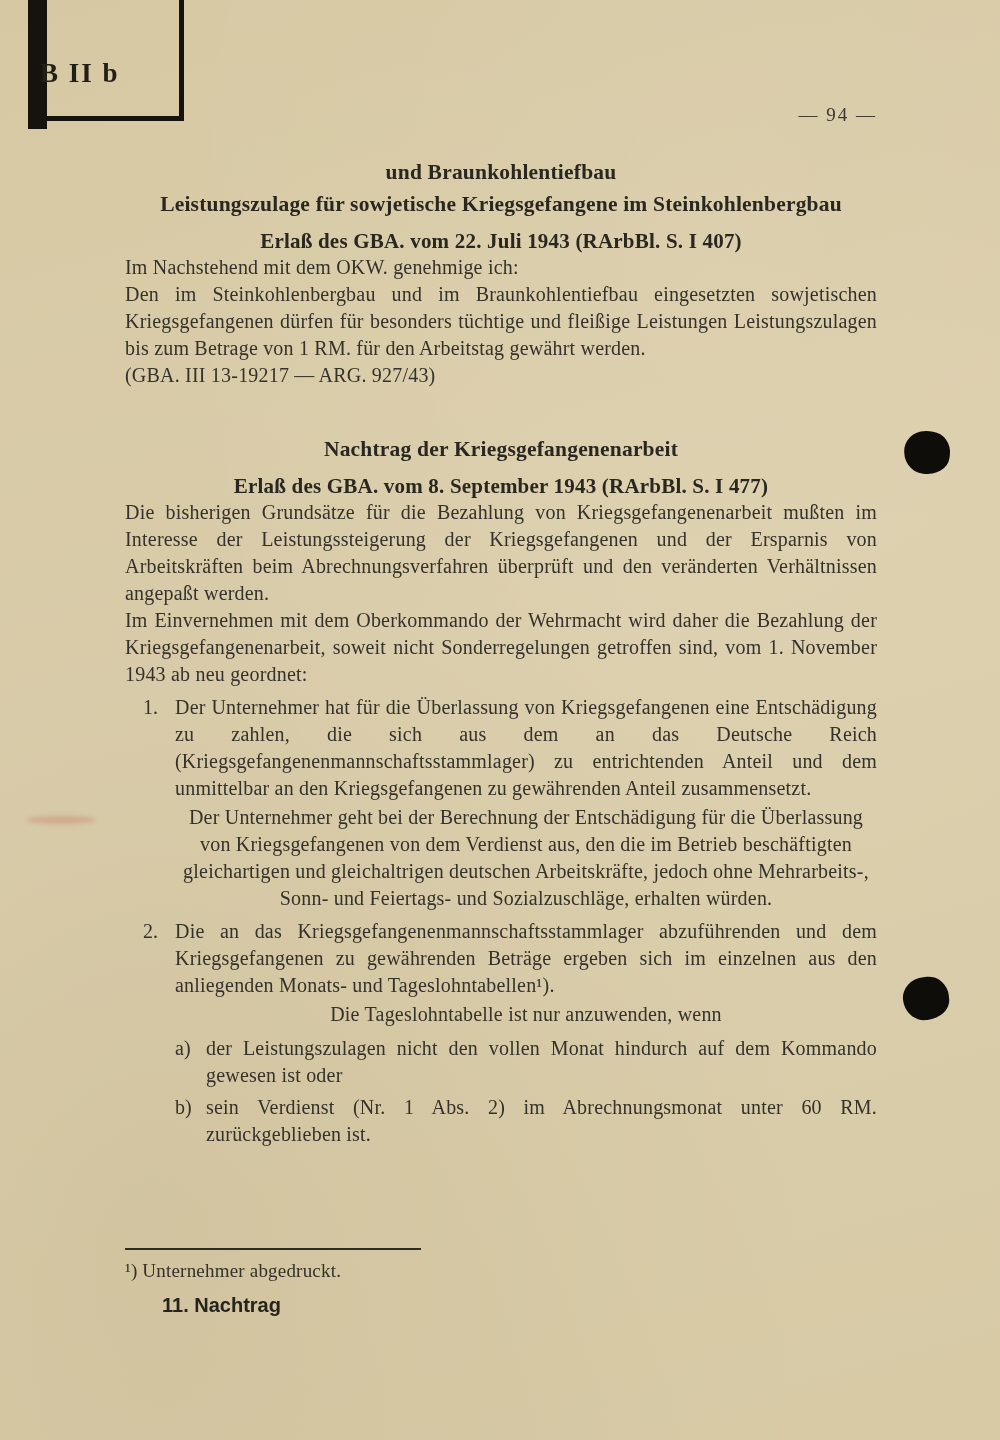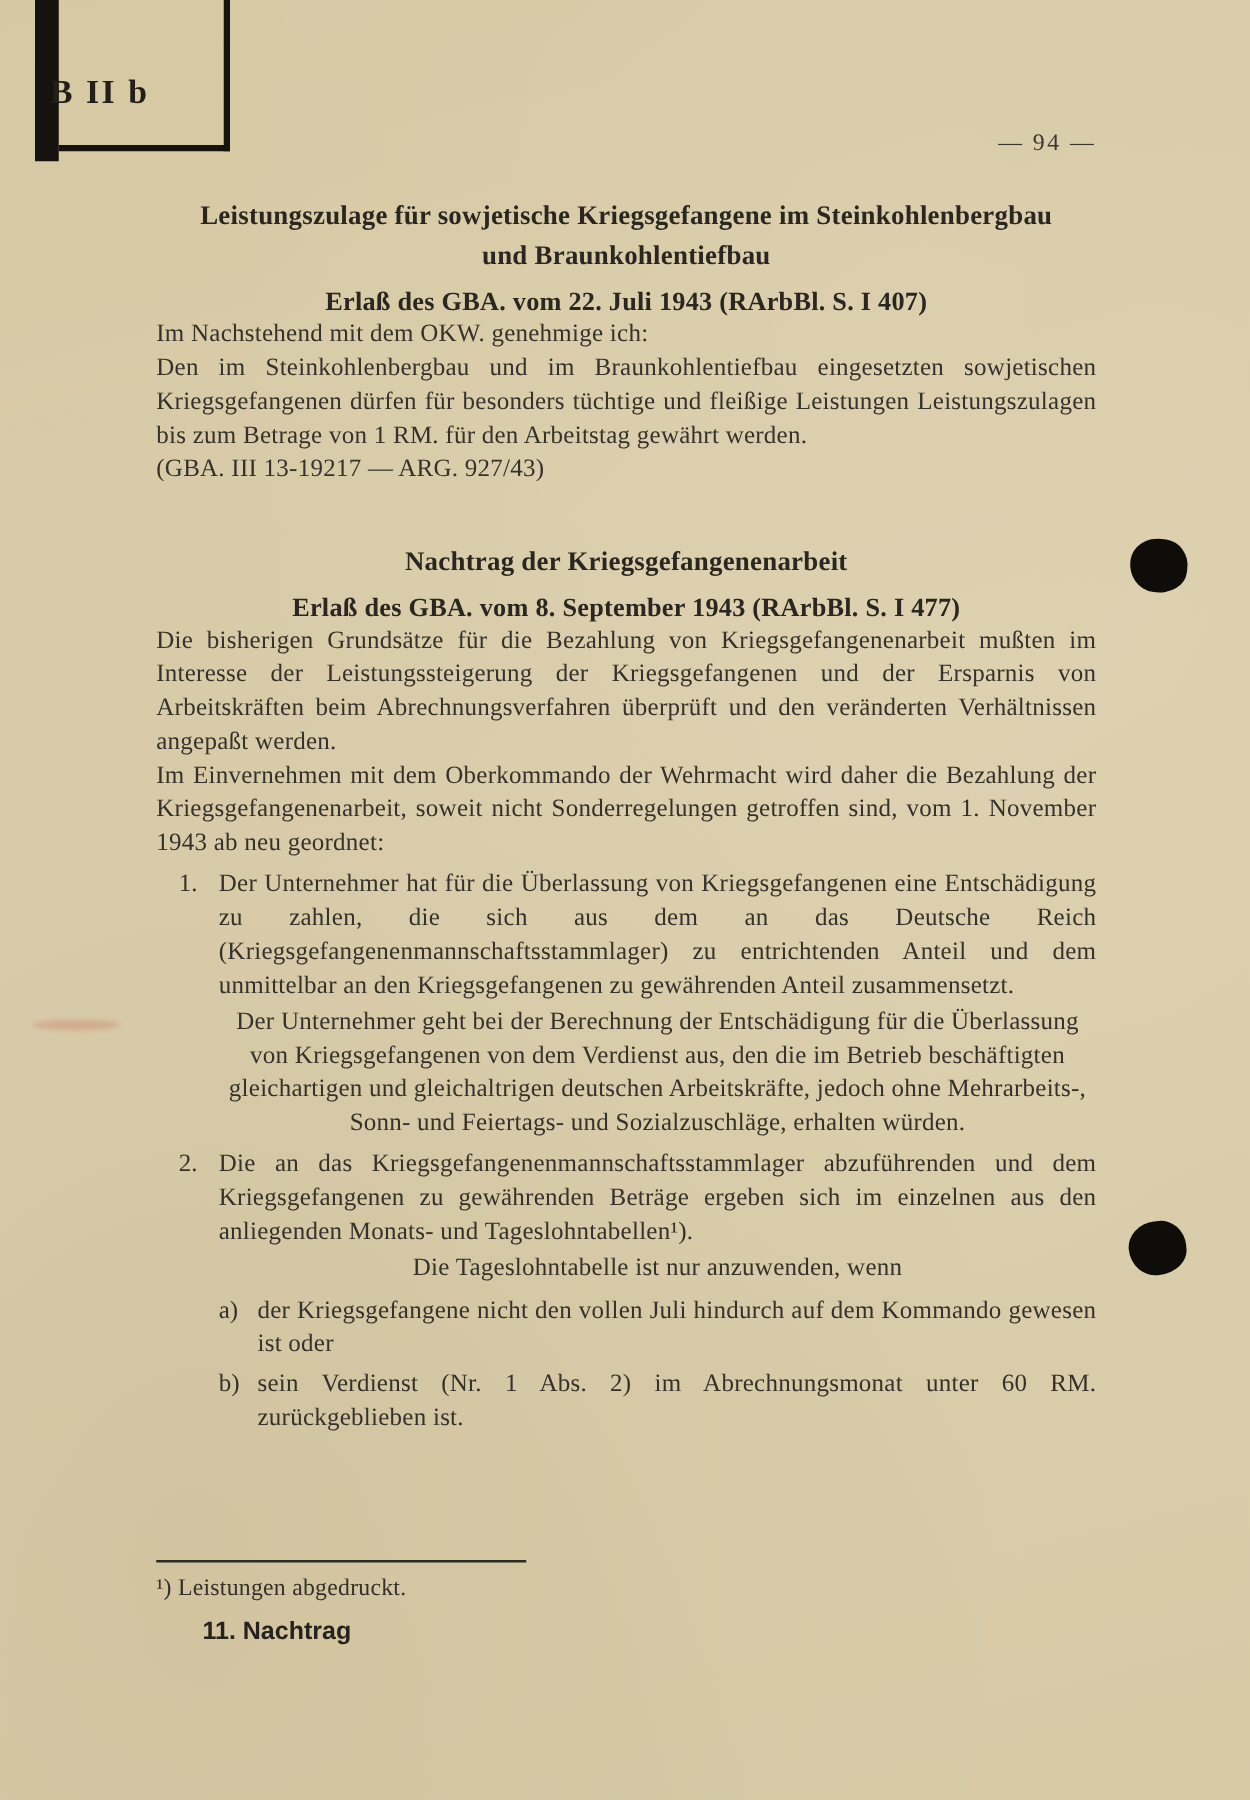--- a/index.html
+++ b/index.html
@@ -166,22 +166,22 @@
 
   <div class="blot blot-1"></div>
   <div class="blot blot-2"></div>
   <div class="smudge"></div>
 
   <div class="content">
 
     <div class="pagenum">— 94 —</div>
 
     <div class="h-title">
+      <div>und Braunkohlentiefbau</div>
       <div>Leistungszulage für sowjetische Kriegsgefangene im Steinkohlenbergbau</div>
-      <div>und Braunkohlentiefbau</div>
     </div>
     <div class="h-sub">Erlaß des GBA. vom 22. Juli 1943 (RArbBl. S. I 407)</div>
 
     <p class="body nojust mt-intro">Im Nachstehend mit dem OKW. genehmige ich:</p>
     <p class="body mt-small">Den im Steinkohlenbergbau und im Braunkohlentiefbau eingesetzten sowjetischen Kriegsgefangenen dürfen für besonders tüchtige und fleißige Leistungen Leistungszulagen bis zum Betrage von 1 RM. für den Arbeitstag gewährt werden.</p>
     <p class="body nojust mt-small">(GBA. III 13-19217 — ARG. 927/43)</p>
 
     <div class="h-title mt-section">Nachtrag der Kriegsgefangenenarbeit</div>
     <div class="h-sub">Erlaß des GBA. vom 8. September 1943 (RArbBl. S. I 477)</div>
 
@@ -200,33 +200,33 @@
 
       <div class="oitem">
         <div class="num">2.</div>
         <div class="itext">
           <p class="body">Die an das Kriegsgefangenenmannschaftsstammlager abzuführenden und dem Kriegsgefangenen zu gewährenden Beträge ergeben sich im einzelnen aus den anliegenden Monats- und Tageslohntabellen¹).</p>
           <p class="body nojust gap-top">Die Tageslohntabelle ist nur anzuwenden, wenn</p>
 
           <div class="sublist">
             <div class="subitem">
               <div class="slabel">a)</div>
-              <p class="body stext">der Kriegsgefangene nicht den vollen Juli hindurch auf dem Kommando gewesen ist oder</p>
+              <p class="body stext">der Leistungszulagen nicht den vollen Monat hindurch auf dem Kommando gewesen ist oder</p>
             </div>
             <div class="subitem">
               <div class="slabel">b)</div>
               <p class="body stext">sein Verdienst (Nr. 1 Abs. 2) im Abrechnungsmonat unter 60 RM. zurückgeblieben ist.</p>
             </div>
           </div>
 
         </div>
       </div>
 
     </div>
   </div>
 
   <div class="footnote-area">
     <div class="footnote-rule"></div>
-    <div class="footnote-text">¹) Leistungen abgedruckt.</div>
+    <div class="footnote-text">¹) Unternehmer abgedruckt.</div>
     <div class="footer-label">11. Nachtrag</div>
   </div>
 
 </div>
 
 </body></html>

